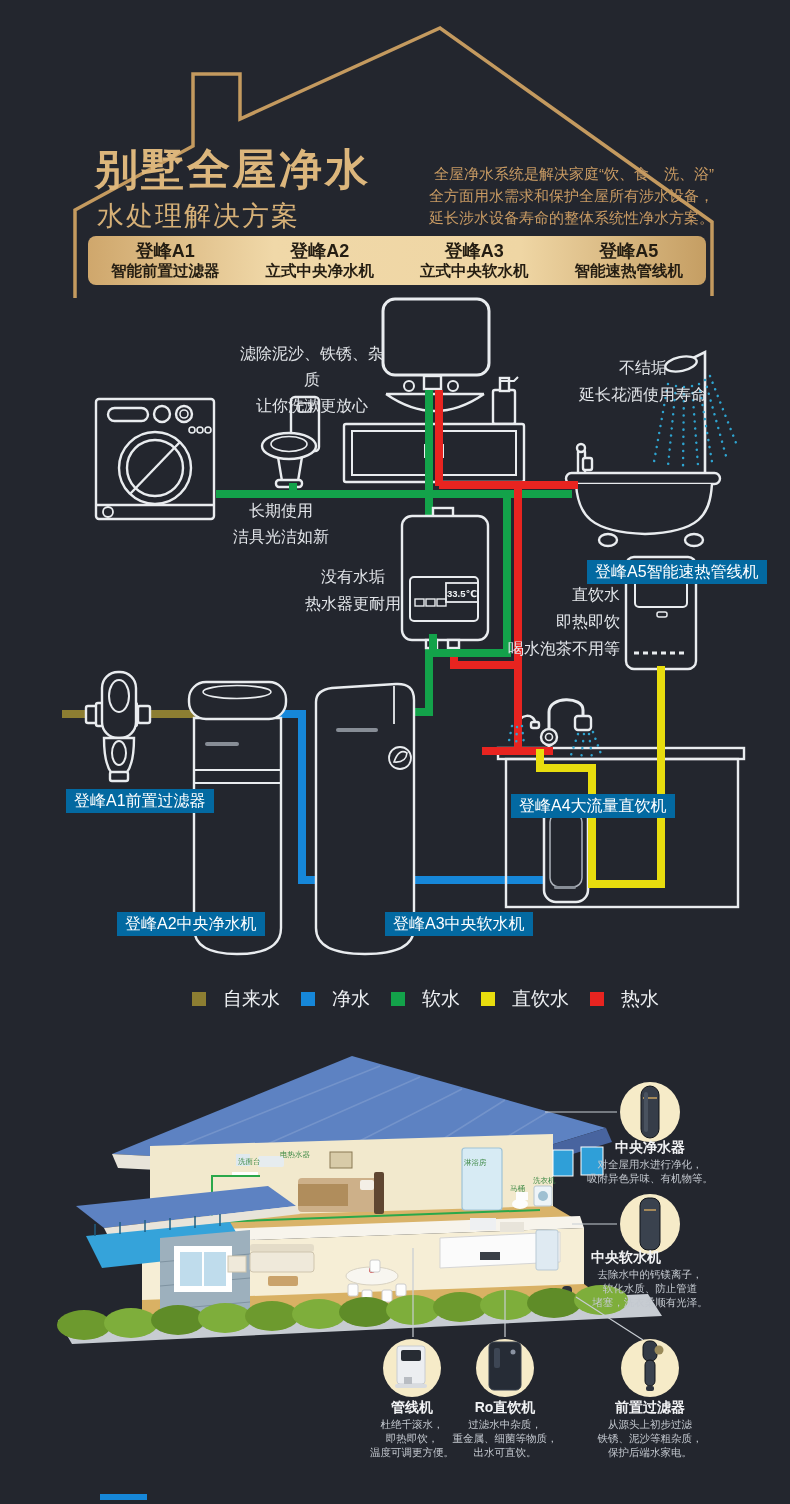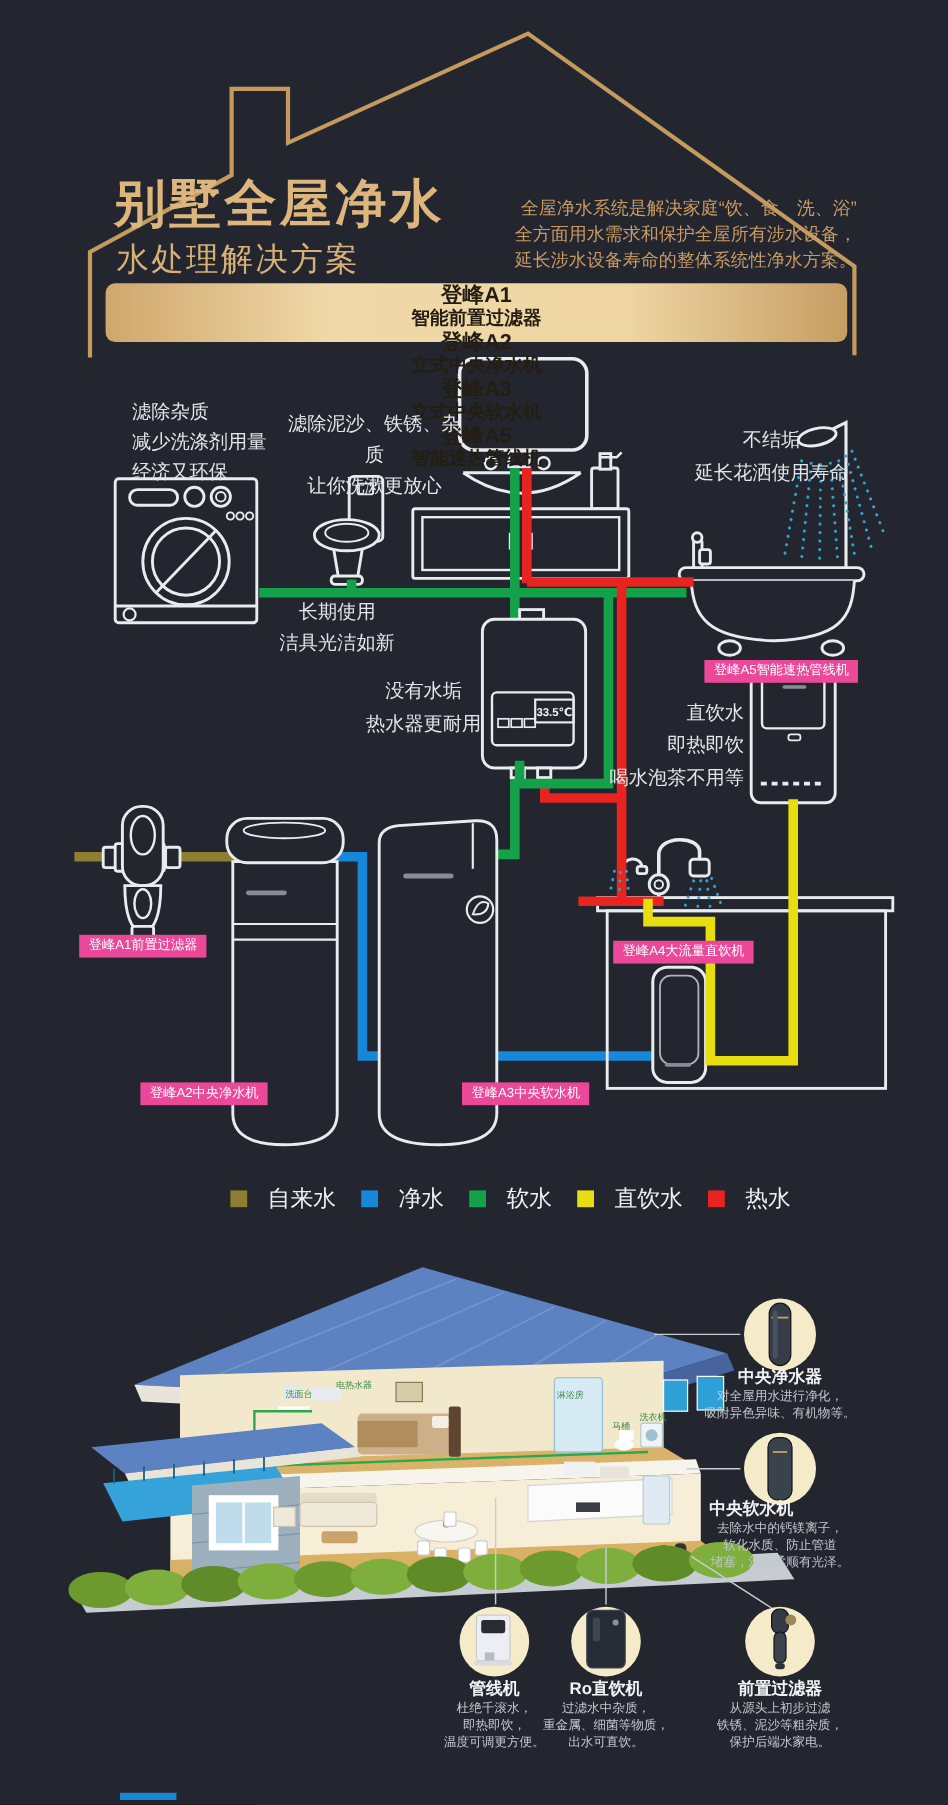--- a/index.html
+++ b/index.html
@@ -5,34 +5,34 @@
   html,body{margin:0;padding:0;background:#15171c;}
   .stage{position:relative;width:790px;height:1504px;background:#23262e;overflow:hidden;
          font-family:"Liberation Sans","DejaVu Sans",sans-serif;}
   .abs{position:absolute;}
   svg.art{position:absolute;left:0;top:0;}
   
   .title{left:95px;top:141px;font-size:43px;font-weight:900;color:#dcb67c;letter-spacing:3px;}
   .subtitle{left:97px;top:198px;font-size:27px;font-weight:500;color:#d6b077;letter-spacing:2px;}
   .hdesc{left:400px;top:163px;width:314px;text-align:right;font-size:15px;line-height:22px;color:#c99b63;}
   .bar{left:88px;top:236px;width:618px;height:49px;border-radius:8px;display:flex;align-items:center;
-       background:linear-gradient(90deg,#cfa76c,#f0d8a8 30%,#efd6a4 70%,#c59e63);flex-direction:column;}
+       background:linear-gradient(90deg,#cfa76c,#f0d8a8 30%,#efd6a4 70%,#c59e63);}
   .bar-col{flex:1;text-align:center;color:#241d12;}
   .bar-l1{font-size:18px;font-weight:800;line-height:21px;}
   .bar-l2{font-size:15.5px;font-weight:700;line-height:18px;}
   
   .note{position:absolute;font-size:16px;color:#e2e5e9;}
   #n-wash{left:110px;top:331px;line-height:25px;}
   #n-basin{left:238px;top:341px;width:148px;text-align:center;line-height:26px;}
   #n-toilet{left:225px;top:498px;width:112px;text-align:center;line-height:26px;}
   #n-shower{left:548px;top:354px;width:190px;text-align:center;line-height:27px;}
   #n-heater{left:294px;top:563px;width:118px;text-align:center;line-height:27px;}
   #n-disp{left:468px;top:581px;width:152px;text-align:right;line-height:27px;}
-  .tag{position:absolute;background:#ec4899;color:#fff;font-size:11px;line-height:1;
-       padding:4px 8px;white-space:nowrap;}
+  .tag{position:absolute;background:#0369a1;color:#fff;font-size:16px;line-height:1;
+       padding:4px 8px;white-space:nowrap;margin-top:10px;}
   #tag-a5{left:587px;top:550px;}
   #tag-a1{left:66px;top:779px;}
   #tag-a2{left:117px;top:902px;}
   #tag-a3{left:385px;top:902px;}
   #tag-a4{left:511px;top:784px;}
   
   .legend{left:192px;top:986px;display:flex;gap:21px;align-items:center;}
   .li{display:flex;align-items:center;gap:17px;font-size:19px;color:#eef0f3;}
   .sw{width:14px;height:14px;display:inline-block;}
   .sw0{background:#8d7e32;}.sw1{background:#1687d9;}.sw2{background:#13a24a;}
@@ -370,25 +370,20 @@
     <div class="bar-col">
       <div class="bar-l1">登峰A3</div>
       <div class="bar-l2">立式中央软水机</div>
     </div>
     <div class="bar-col">
       <div class="bar-l1">登峰A5</div>
       <div class="bar-l2">智能速热管线机</div>
     </div>
   </div>
 
-  <div class="note" id="n-wash">
-    <div>滤除杂质</div>
-    <div>减少洗涤剂用量</div>
-    <div>经济又环保</div>
-  </div>
   <div class="note" id="n-basin">
     <div>滤除泥沙、铁锈、杂质</div>
     <div>让你洗漱更放心</div>
   </div>
   <div class="note" id="n-toilet">
     <div>长期使用</div>
     <div>洁具光洁如新</div>
   </div>
   <div class="note" id="n-shower">
     <div>不结垢</div>

